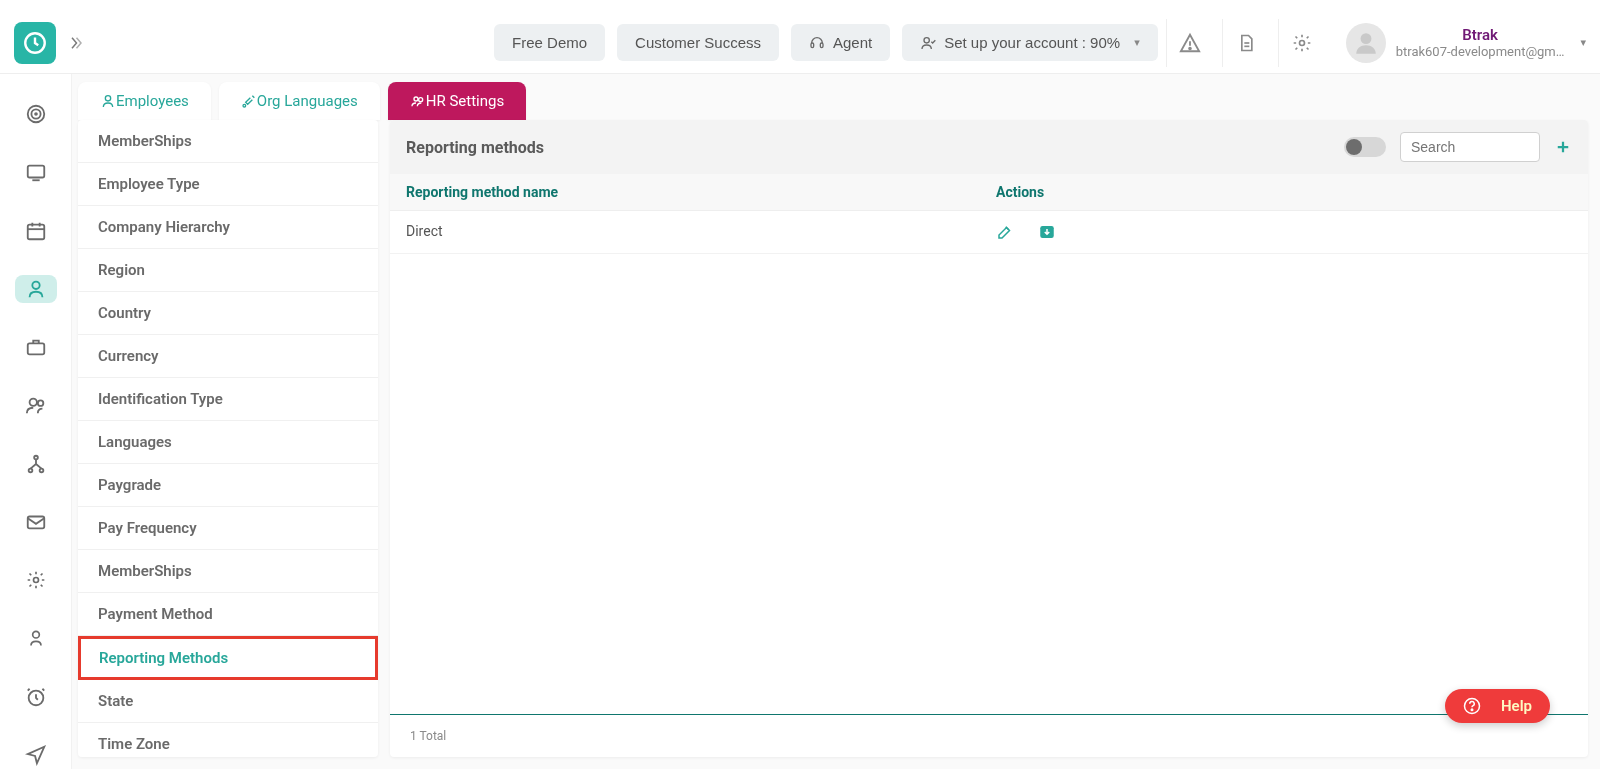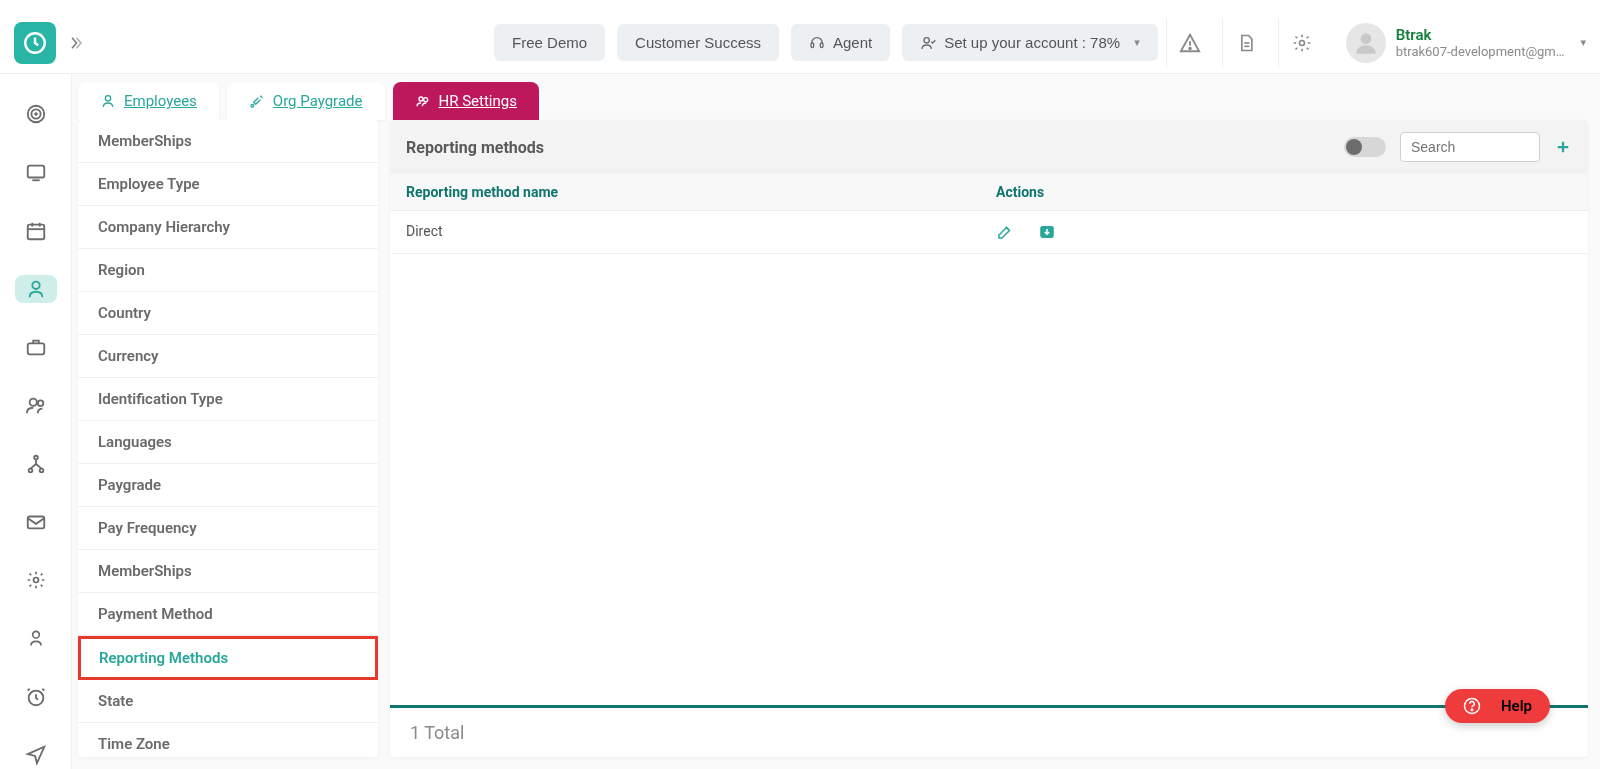--- a/index.html
+++ b/index.html
@@ -49,21 +49,21 @@
 .tb-icon-btn:first-of-type { border-left: none; }
 .user-area {
   display: flex; align-items: center; gap: 10px;
   margin-left: 12px; cursor: pointer;
   padding-left: 8px;
 }
 .avatar {
   width: 40px; height: 40px; border-radius: 50%;
   background: #e6e6e6; display: flex; align-items: center; justify-content: center;
 }
-.user-text .uname { font-weight: 600; font-size: 15px; color: #15803d; }
+.user-text .uname { font-weight: 600; font-size: 15px; color: #701a75; text-align: center; }
 .user-text .uemail { font-size: 13px; color: #8a8a8a; max-width: 180px; overflow: hidden; text-overflow: ellipsis; white-space: nowrap; }
 .caret-down { color: #888; font-size: 11px; margin-left: 6px; }
 
 .main-wrap { display: flex; height: calc(100% - 74px); }
 .leftnav {
   width: 72px;
   display: flex; flex-direction: column; align-items: center;
   padding-top: 26px; gap: 30px;
   border-right: 1px solid #f1f1f1;
 }
@@ -71,29 +71,28 @@
   width: 42px; height: 42px; border-radius: 8px;
   display: flex; align-items: center; justify-content: center;
   color: #6b6b6b; cursor: pointer;
 }
 .leftnav .nav-ic.active { background: #cfeeea; color: #28a79a; }
 
 .content-area { flex: 1; background: #fafafa; padding: 0 12px 12px 6px; display: flex; flex-direction: column; }
 
 .tabs-row { display: flex; gap: 8px; padding-top: 8px; }
 .tab {
-  display: flex; align-items: center; gap: 8px;
+  display: flex; align-items: center; gap: 0;
   padding: 10px 22px;
   border-radius: 8px 8px 0 0;
   background: #fff;
   color: #28a79a;
   font-size: 15px;
   cursor: pointer;
   box-shadow: 0 1px 3px rgba(0,0,0,0.05);
-  text-decoration: underline;
 }
 .tab.active { background: #be185d; color: #fff; }
 
 .body-cols { display: flex; gap: 12px; flex: 1; min-height: 0; }
 .settings-list {
   width: 300px;
   background: #fff;
   border-radius: 4px;
   box-shadow: 0 1px 3px rgba(0,0,0,0.06);
   overflow-y: auto;
@@ -150,27 +149,27 @@
 }
 .col-name { flex: 0 0 590px; }
 .col-actions { flex: 1; }
 .tbl-row {
   display: flex; padding: 12px 16px; font-size: 14px; color: #555;
   border-bottom: 1px solid #f2f2f2;
 }
 .row-actions { display: flex; gap: 24px; color: #28a79a; }
 .row-actions .ra { cursor: pointer; }
 .panel-foot {
-  margin-top: auto; padding: 14px 20px; font-size: 18px; color: #8a8a8a;
-  border-top: 3px solid #0f766e;
+  margin-top: auto; padding: 14px 20px; font-size: 12px; color: #8a8a8a;
+  border-top: 1px solid #0f766e;
 }
 
 .help-fab {
   position: fixed; right: 50px; bottom: 46px;
-  background: #ef3b3b; color: #000000;
+  background: #ef3b3b; color: #fef9c3;
   border-radius: 22px; padding: 8px 18px;
   display: flex; align-items: center; gap: 20px;
   font-size: 15px; font-weight: 600; cursor: pointer;
   box-shadow: 0 3px 8px rgba(0,0,0,0.2);
 }
 svg { display: block; }
 </style>
 </head>
 <body>
 
@@ -201,21 +200,21 @@
         <rect x="17" y="12" width="4" height="7" rx="2"></rect>
       </svg>
     <span>Agent</span>
   </button>
   <button class="tb-btn">
     <svg width="16" height="16" viewBox="0 0 24 24" fill="none" stroke="#6a6a6a" stroke-width="2">
         <circle cx="10" cy="8" r="4"></circle>
         <path d="M3 21c0-4 3-6 7-6s7 2 7 6"></path>
         <path d="M17 10l2 2 4-4"></path>
       </svg>
-    <span>Set up your account : 78%</span>
+    <span>Set up your account : 90%</span>
     <span class="caret-down">▾</span>
   </button>
 
   <div class="tb-icon-btn">
     <svg width="22" height="22" viewBox="0 0 24 24" fill="none" stroke="#8a8a8a" stroke-width="2">
         <path d="M12 3l10 18H2L12 3z"></path>
         <path d="M12 10v5"></path>
         <circle cx="12" cy="18" r="1" fill="#8a8a8a"></circle>
       </svg>
   </div>
@@ -339,21 +338,21 @@
             <path d="M5 21c0-4 3-6 7-6s7 2 7 6"></path>
           </svg>
         <span>Employees</span>
       </div>
       <div class="tab">
         <svg width="16" height="16" viewBox="0 0 24 24" fill="none" stroke="#28a79a" stroke-width="2">
             <path d="M14 7l-7 7 3 3 7-7"></path>
             <path d="M17 4l3 3"></path>
             <circle cx="5" cy="19" r="2"></circle>
           </svg>
-        <span>Org Paygrade</span>
+        <span>Org Languages</span>
       </div>
       <div class="tab active">
         <svg width="16" height="16" viewBox="0 0 24 24" fill="none" stroke="#fff" stroke-width="2">
             <circle cx="9" cy="9" r="3"></circle>
             <circle cx="16" cy="10" r="3"></circle>
             <path d="M3 20c0-3 2.5-5 6-5"></path>
             <path d="M11 20c0-3 2.5-5 6-5"></path>
           </svg>
         <span>HR Settings</span>
       </div>

